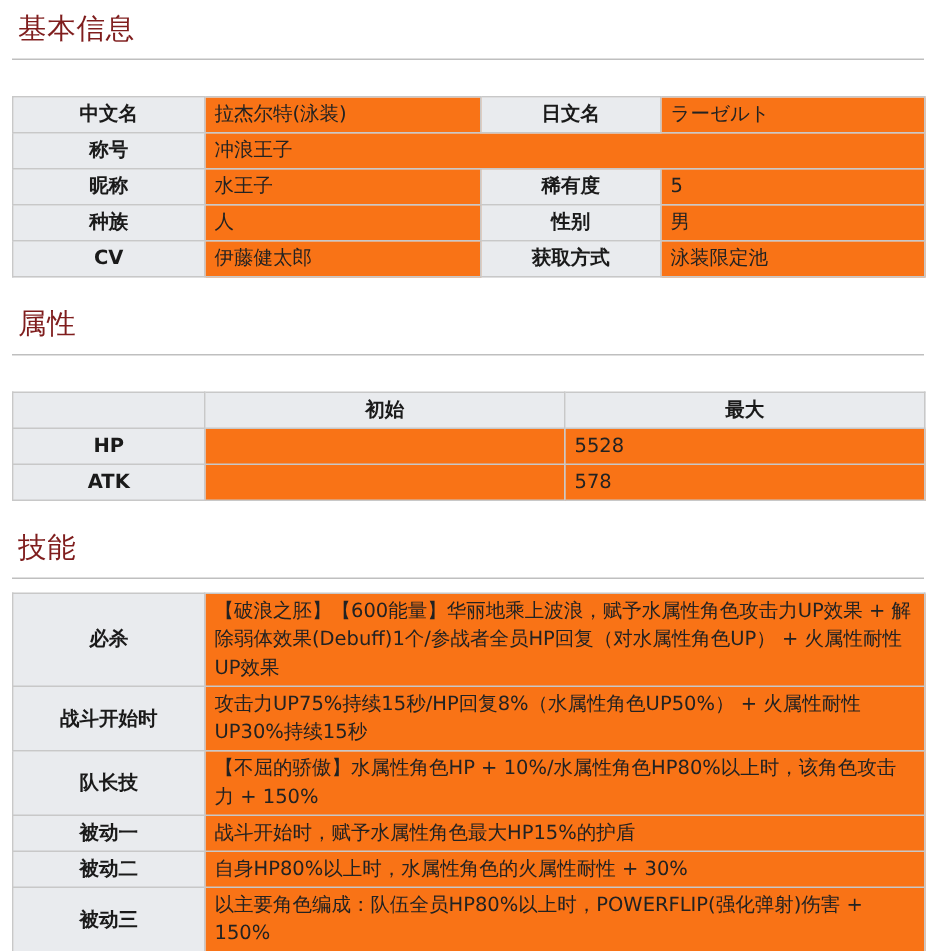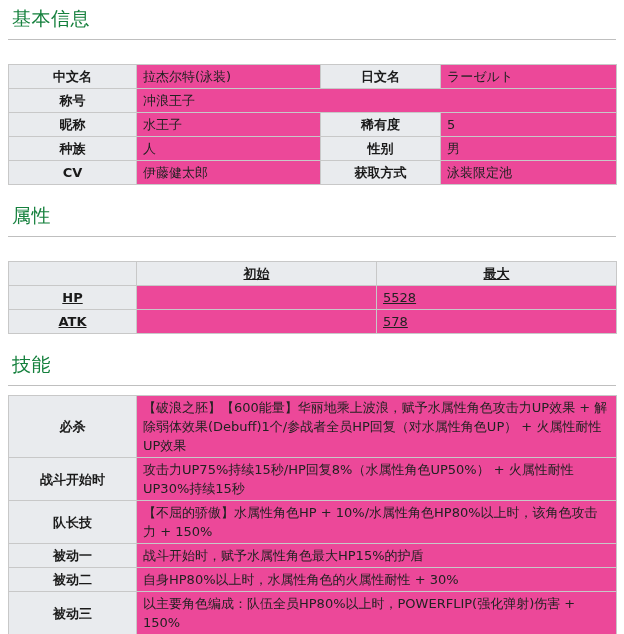--- a/index.html
+++ b/index.html
@@ -17,21 +17,21 @@
   }
 
   .page {
     padding: 0 8px;
   }
 
   .section-heading {
     font-family: "DejaVu Serif", "Liberation Serif", serif;
     font-size: 19px;
     font-weight: 400;
-    color: #15803d;
+    color: #7f1d1d;
     letter-spacing: 0.5px;
     margin: 0;
     padding: 6px 0 7px 4px;
     border-bottom: 1px solid #bfbfbf;
   }
 
   .tbl {
     width: 608px;
     border-collapse: collapse;
     border: 1px solid #c8c8c8;
@@ -47,21 +47,21 @@
     padding: 2px 6px;
   }
   .lbl {
     background: #e9ebee;
     text-align: center;
     font-weight: bold;
     color: #1a1a1a;
     padding: 2px 4px;
   }
   .val {
-    background: #ec4899;
+    background: #f97316;
     text-align: left;
     color: #222222;
   }
   .hdr {
     background: #e9ebee;
     text-align: center;
     font-weight: bold;
     color: #1a1a1a;
   }
   .blank {
@@ -69,21 +69,21 @@
   }
 
   
   .t-info td { height: 24px; }
   .c-l1 { width: 128px; }
   .c-v1 { width: 184px; }
   .c-l2 { width: 120px; }
   .c-v2 { width: 176px; }
 
   
-  .t-attr td { height: 24px; text-decoration: underline; }
+  .t-attr td { height: 24px; }
   .a-l  { width: 128px; }
   .a-c1 { width: 240px; }
   .a-c2 { width: 240px; }
 
   
   .t-skill { margin-top: 9px; }
   .t-skill td { height: 24px; }
   .s-l { width: 128px; }
   .s-v {
     width: 480px;

